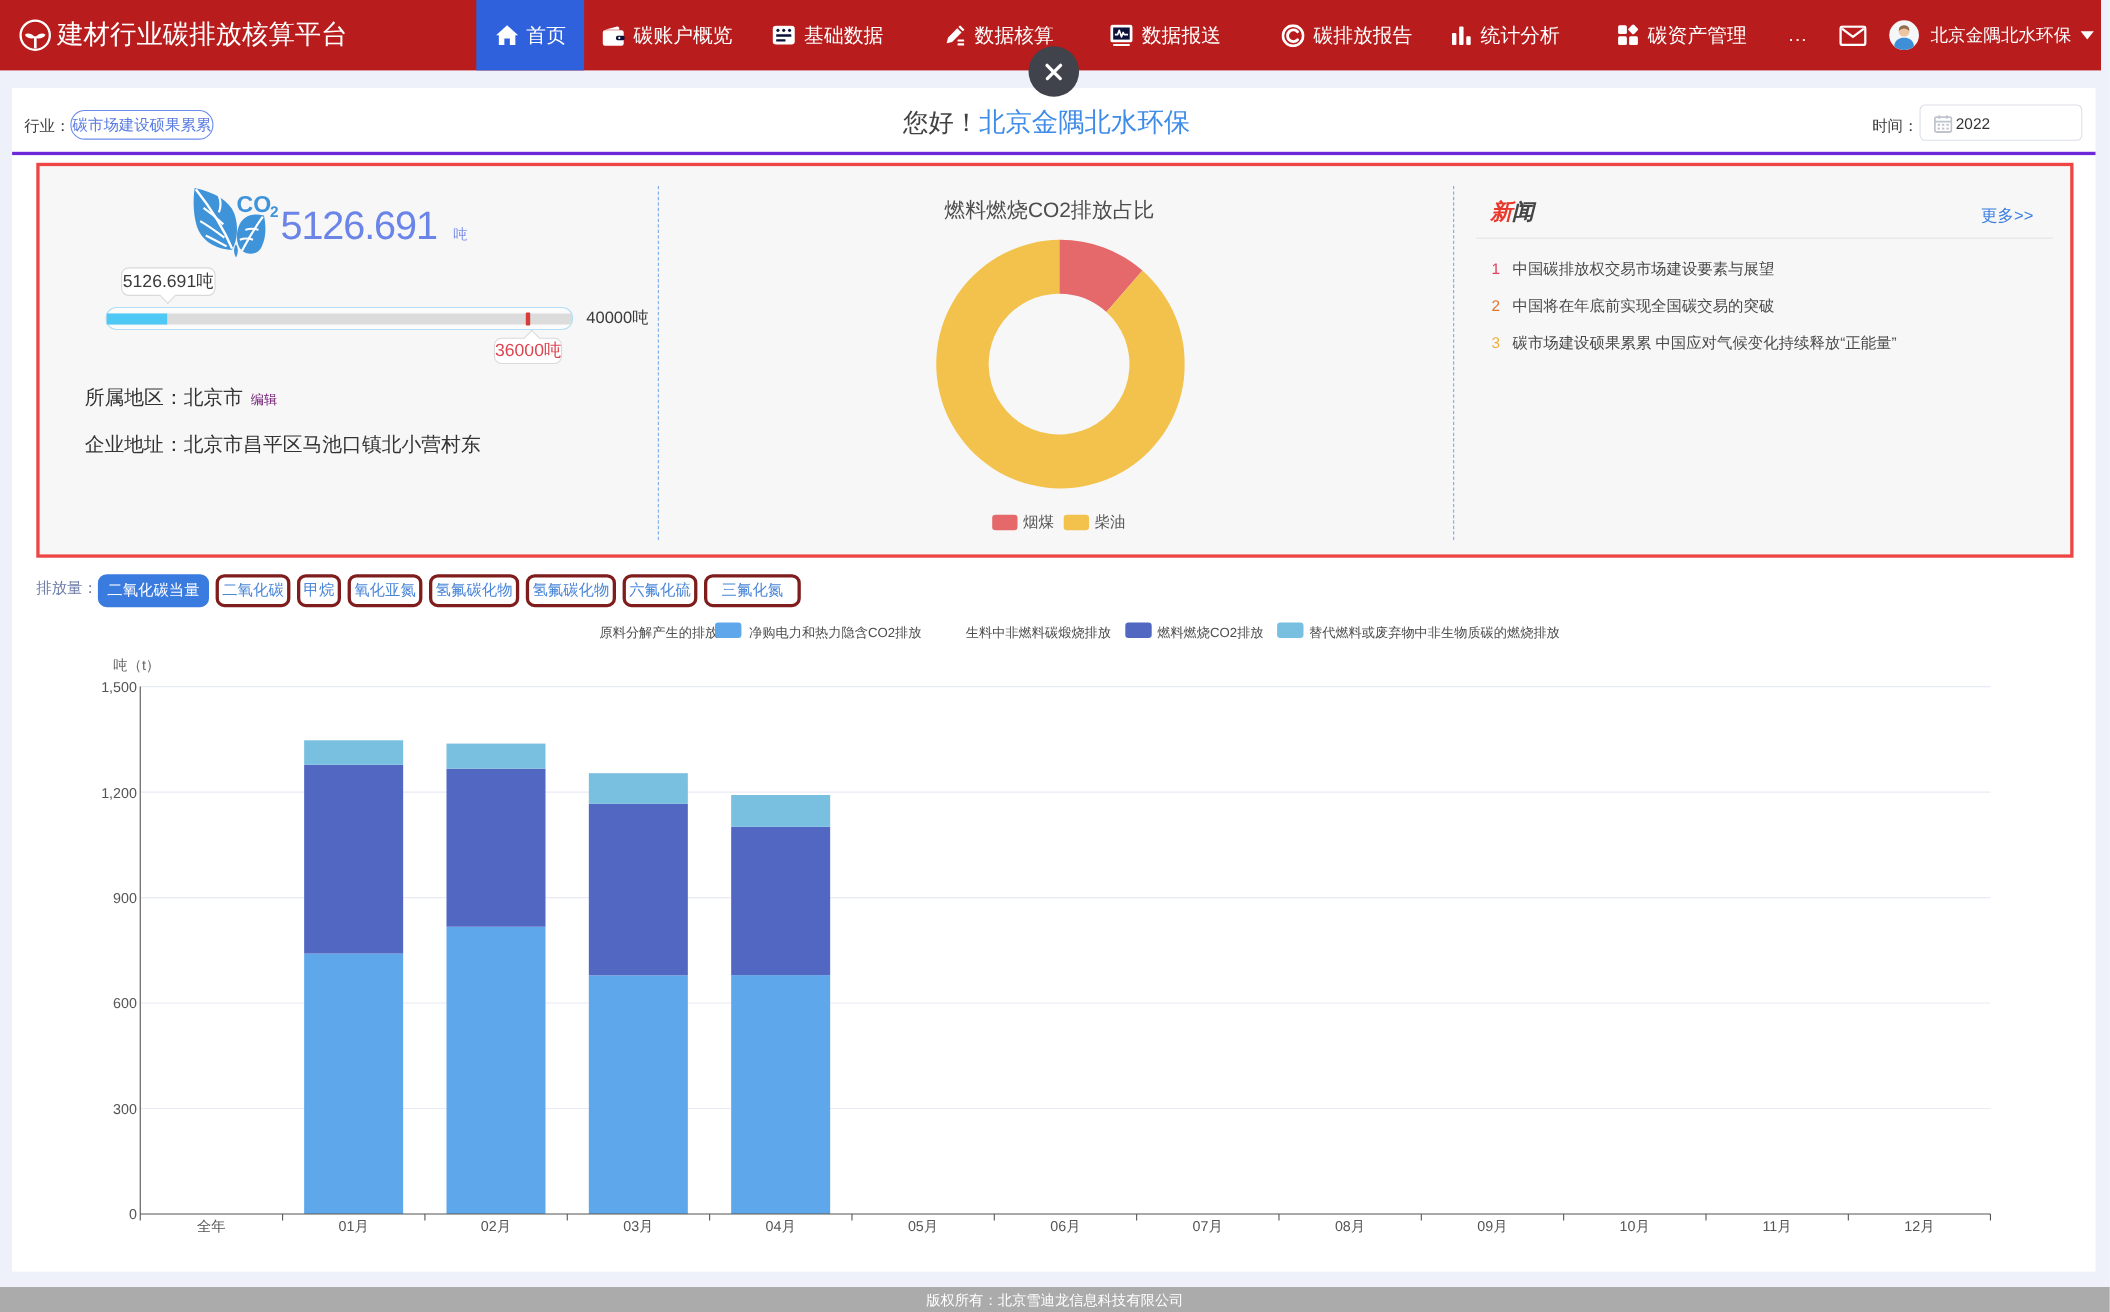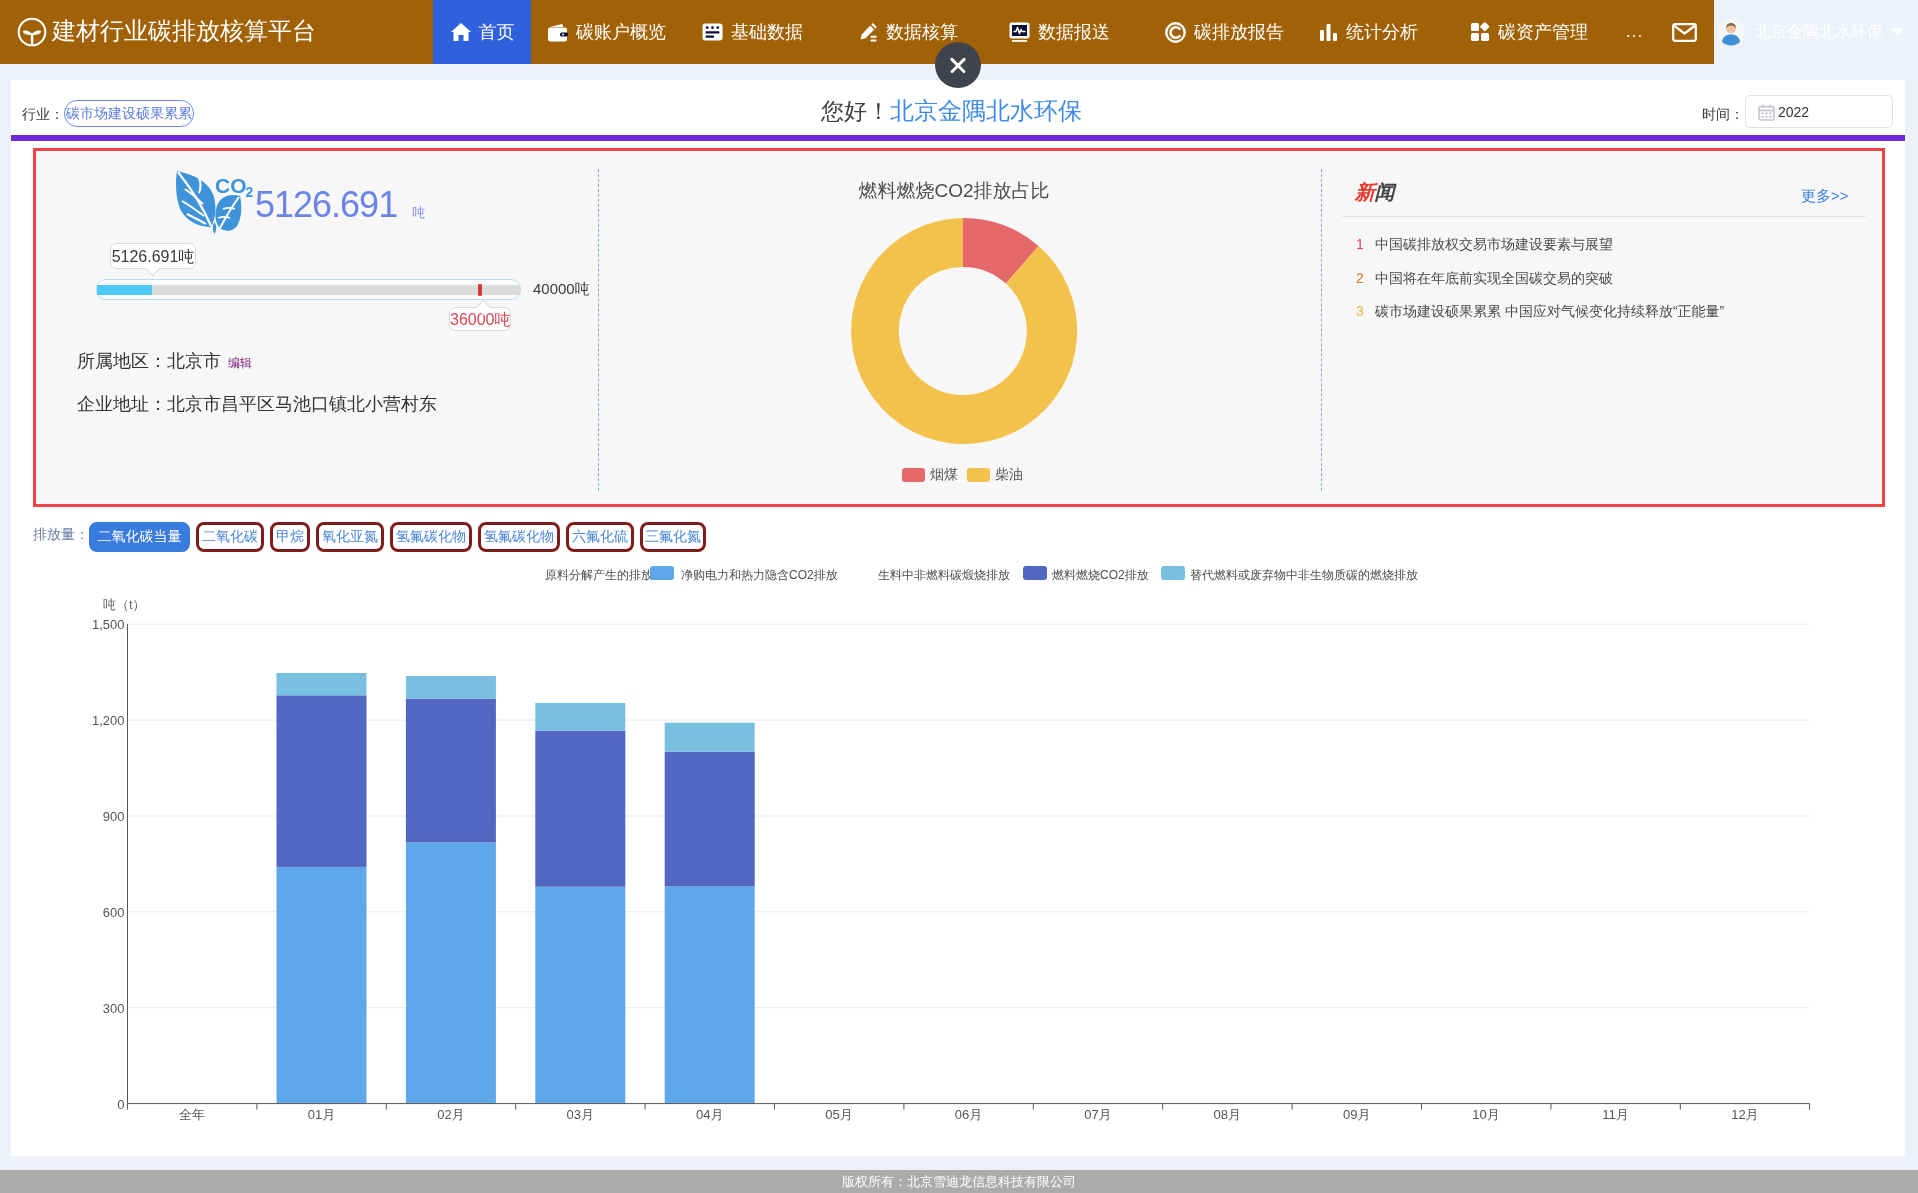--- a/index.html
+++ b/index.html
@@ -1,33 +1,33 @@
 <!DOCTYPE html>
 <html lang="zh"><head>
 <meta charset="utf-8">
 <title>建材行业碳排放核算平台</title>
 <style>
 *{margin:0;padding:0;box-sizing:border-box}
 html,body{width:1918px;height:1193px;overflow:hidden}
 body{background:#eef1fa;font-family:"Liberation Sans",sans-serif;position:relative}
 .abs{position:absolute}
 
-#nav{position:absolute;left:0;top:0;width:1714px;height:64px;background:#a16207}
+#nav{position:absolute;left:0;top:0;width:1910px;height:64px;background:#b91c1c}
 #nav .logo-t{position:absolute;left:52px;top:15px;color:#fff;font-size:24px;letter-spacing:0}
 .mi{position:absolute;top:0;height:64px;display:flex;align-items:center;gap:8px;color:#fff;font-size:18px;white-space:nowrap}
 #mi-home{left:433px;width:98px;background:#3061dd;justify-content:center;gap:7px}
 
 #closebtn{position:absolute;left:935px;top:42px;width:46px;height:46px;border-radius:50%;background:#41434c;z-index:50}
 #closebtn:before,#closebtn:after{content:"";position:absolute;left:13px;top:21.5px;width:20px;height:2.6px;background:#fff;border-radius:2px}
 #closebtn:before{transform:rotate(45deg)}
 #closebtn:after{transform:rotate(-45deg)}
 
 #main{position:absolute;left:11px;top:80px;width:1894px;height:1076px;background:#fff}
 
-#toolbar{position:absolute;left:0;top:0;width:1894px;height:61px;border-bottom:6px solid #6d28d9}
+#toolbar{position:absolute;left:0;top:0;width:1894px;height:61px;border-bottom:3px solid #6d28d9}
 #toolbar .lbl{position:absolute;left:11px;top:26px;font-size:14px;color:#3a3a3a}
 #ind-btn{position:absolute;left:53px;top:20px;width:130px;height:27px;border:1px solid #6b8cee;border-radius:13px;color:#5a7be0;font-size:14px;text-align:center;line-height:25px}
 #greet{position:absolute;left:810px;top:15px;font-size:23px;color:#404040;white-space:nowrap}
 #greet b{color:#3e8ce8;font-weight:normal;font-size:24px}
 #time-lbl{position:absolute;left:1691px;top:26px;font-size:14px;color:#3a3a3a}
 #time-box{position:absolute;left:1734px;top:15px;width:148px;height:33px;border:1px solid #dcdfe6;border-radius:5px;background:#fff}
 #time-box .cal{position:absolute;left:12px;top:8px}
 #time-box .yr{position:absolute;left:32px;top:8px;font-size:14px;color:#333}
 
 #card{position:absolute;left:22px;top:68px;width:1852px;height:359px;background:#f7f7f8;border:3px solid #ef4444}
@@ -249,21 +249,21 @@
 
   <div id="tabs-lbl">排放量：</div>
   <div id="tabs">
     <div class="tab on" style="width:101px">二氧化碳当量</div>
     <div class="tab" style="width:68px">二氧化碳</div>
     <div class="tab" style="width:40px">甲烷</div>
     <div class="tab" style="width:68px">氧化亚氮</div>
     <div class="tab" style="width:82px">氢氟碳化物</div>
     <div class="tab" style="width:82px">氢氟碳化物</div>
     <div class="tab" style="width:68px">六氟化硫</div>
-    <div class="tab" style="width:66px">三氟化氮</div>
+    <div class="tab" style="width:88px">三氟化氮</div>
   </div>
 
   <div id="clegend">
     <span style="left:534px">原料分解产生的排放</span>
     <span class="sw" style="left:639px;background:#5ea7ea"></span>
     <span style="left:670px">净购电力和热力隐含CO2排放</span>
     <span style="left:867px">生料中非燃料碳煅烧排放</span>
     <span class="sw" style="left:1012px;background:#5267c1"></span>
     <span style="left:1041px">燃料燃烧CO2排放</span>
     <span class="sw" style="left:1150px;background:#78bfe0"></span>

